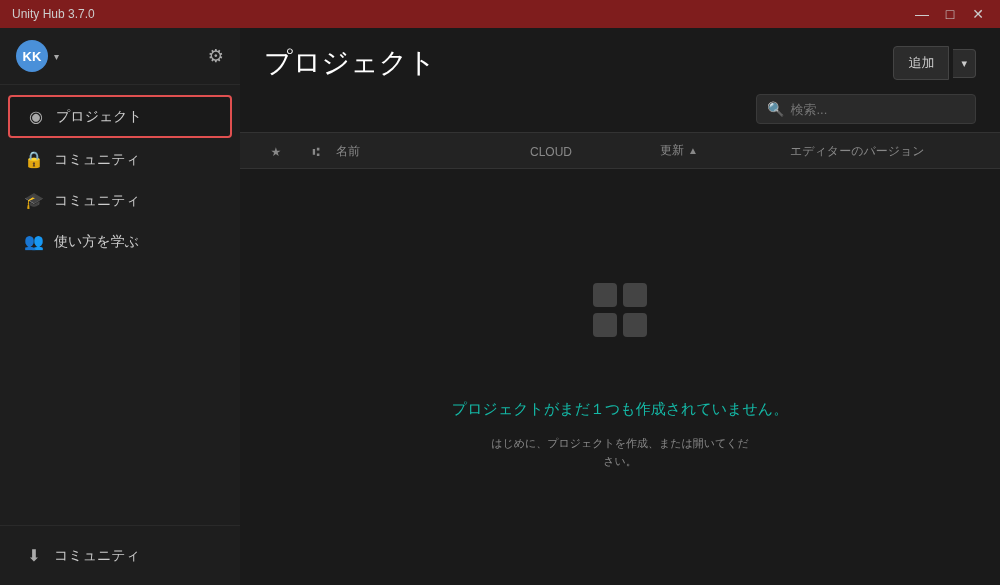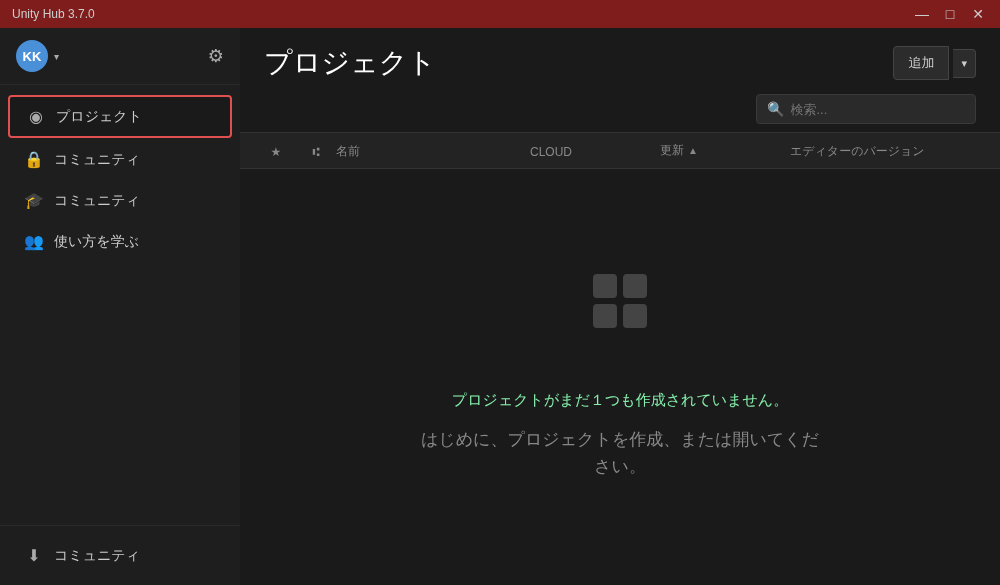--- a/index.html
+++ b/index.html
@@ -255,29 +255,29 @@
       grid-template-columns: 1fr 1fr;
       gap: 6px;
     }
     .empty-icon-square {
       width: 24px;
       height: 24px;
       background: #444;
       border-radius: 4px;
     }
     .empty-text-main {
-      color: #86efac;
+      color: #14b8a6;
       font-size: 15px;
       font-weight: 500;
       text-align: center;
       margin-top: 47px;
     }
     .empty-text-sub {
       color: #888;
-      font-size: 17px;
+      font-size: 11px;
       text-align: center;
       line-height: 1.6;
     }
   </style>
 </head>
 <body>
 
 <div class="titlebar">
   <span class="titlebar-title">Unity Hub 3.7.0</span>
   <div class="titlebar-controls">

